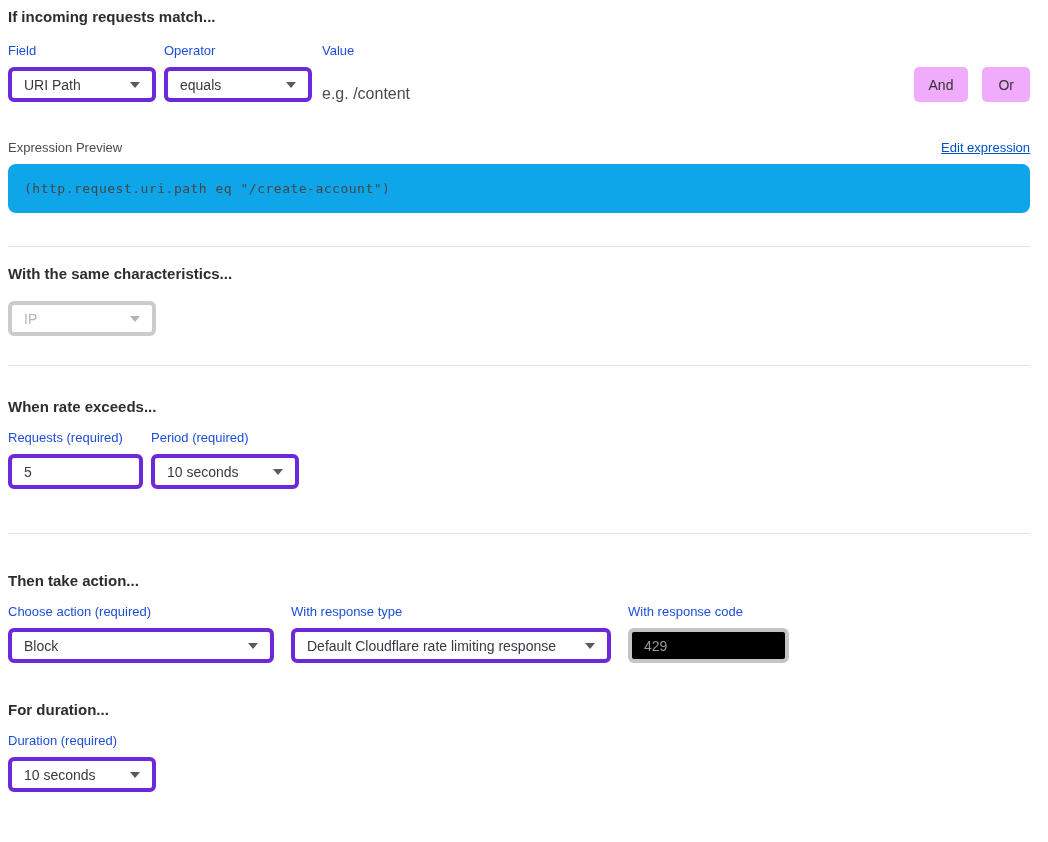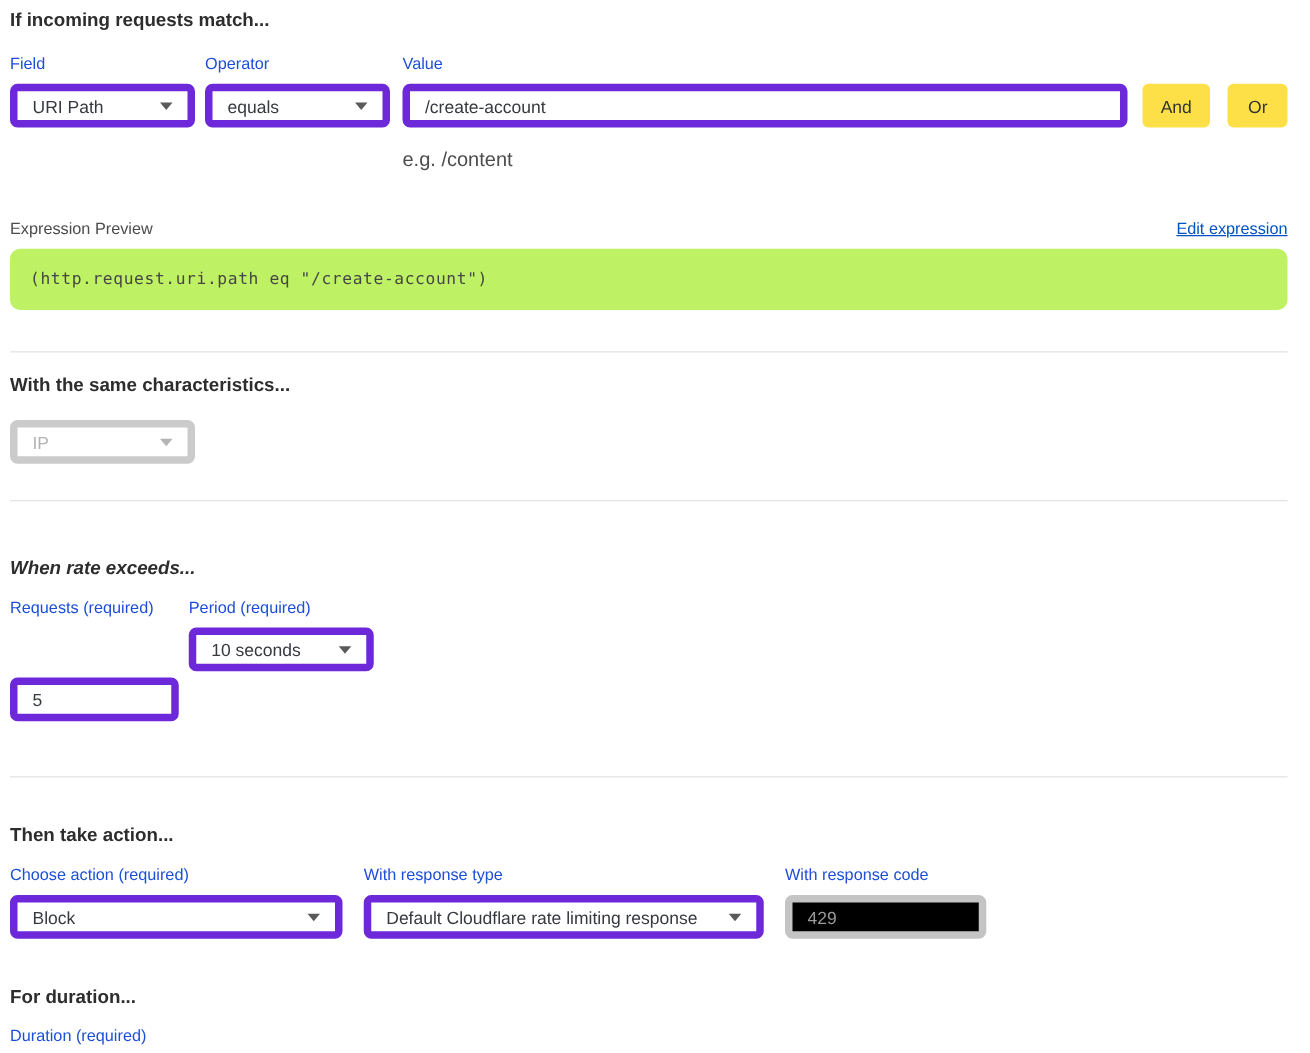--- a/index.html
+++ b/index.html
@@ -22,21 +22,21 @@
   .fg { display: flex; flex-direction: column; }
   .fg-label {
     font-size: 13px;
     color: #1d4ed8;
     line-height: 15px;
     margin-bottom: 9px;
   }
 
   .control {
     height: 35px;
-    border: 6px solid #6d28d9;
+    border: 4px solid #6d28d9;
     border-radius: 6px;
     background: #fff;
     display: flex;
     align-items: center;
     padding: 0 12px;
     font-size: 14px;
     color: #36393f;
     font-family: "Liberation Sans", sans-serif;
   }
   .select { justify-content: space-between; cursor: pointer; }
@@ -52,21 +52,21 @@
 
   
   .cond-row { display: flex; align-items: flex-start; margin-top: 18px; }
   .fg-field    { width: 148px; }
   .fg-operator { width: 148px; margin-left: 8px; }
   .fg-value    { flex: 1; margin-left: 10px; }
   .hint { font-size: 16px; color: #4c4c4c; margin-top: 18px; }
   .andor { display: flex; margin-top: 24px; margin-left: 12px; }
   .btn {
     height: 35px;
-    background: #fde047;
+    background: #f0abfc;
     border: none;
     border-radius: 5px;
     font-size: 14px;
     color: #333;
     padding: 0 15px;
     cursor: pointer;
     font-family: "Liberation Sans", sans-serif;
   }
   .btn-or { margin-left: 14px; padding: 0 16px; }
 
@@ -79,57 +79,57 @@
   }
   .expr-label { font-size: 13px; color: #4c4c4c; }
   .link {
     font-size: 13px;
     color: #0051c3;
     text-decoration: underline;
     cursor: pointer;
   }
   .preview-box {
     margin-top: 9px;
-    background: #bef264;
+    background: #0ea5e9;
     border-radius: 8px;
     padding: 17px 16px;
     font-family: "DejaVu Sans Mono", monospace;
     font-size: 13px;
     color: #464646;
     letter-spacing: 0.5px;
   }
 
   .divider { border: none; border-top: 1px solid #e2e2e2; margin: 0; }
   .div-1 { margin-top: 33px; }
   .div-2 { margin-top: 29px; }
   .div-3 { margin-top: 44px; }
 
   .t-2 { margin-top: 18px; }
-  .t-3 { margin-top: 45px; font-style: italic; }
+  .t-3 { margin-top: 32px; }
   .t-4 { margin-top: 38px; }
   .t-5 { margin-top: 38px; }
 
   
   .select-disabled {
     border-color: #cbcbcb;
     color: #b3b3b3;
     cursor: default;
     margin-top: 19px;
     width: 148px;
   }
   .select-disabled .caret { border-top-color: #b3b3b3; }
   .input-disabled {
     background: #000000;
     border-color: #c4c4c4;
     color: #9a9a9a;
   }
 
   
   .rate-row { display: flex; margin-top: 15px; }
-  .fg-requests { width: 135px; gap: 40px; }
+  .fg-requests { width: 135px; }
   .fg-period   { width: 148px; margin-left: 8px; }
 
   
   .action-row { display: flex; margin-top: 15px; }
   .fg-action   { width: 266px; }
   .fg-rtype    { width: 320px; margin-left: 17px; }
   .fg-rcode    { width: 161px; margin-left: 17px; }
 
   
   .duration-row { display: flex; margin-top: 15px; }
@@ -152,21 +152,20 @@
     </div>
     <div class="fg fg-operator">
       <div class="fg-label">Operator</div>
       <div class="control select" role="combobox">
         <span>equals</span>
         <span class="caret"></span>
       </div>
     </div>
     <div class="fg fg-value">
       <div class="fg-label">Value</div>
-      <input class="control" type="text" value="/create-account" style="">
       <div class="hint">e.g. /content</div>
     </div>
     <div class="andor">
       <button class="btn">And</button>
       <button class="btn btn-or">Or</button>
     </div>
   </div>
 
   <div class="expr-row">
     <div class="expr-label">Expression Preview</div>

